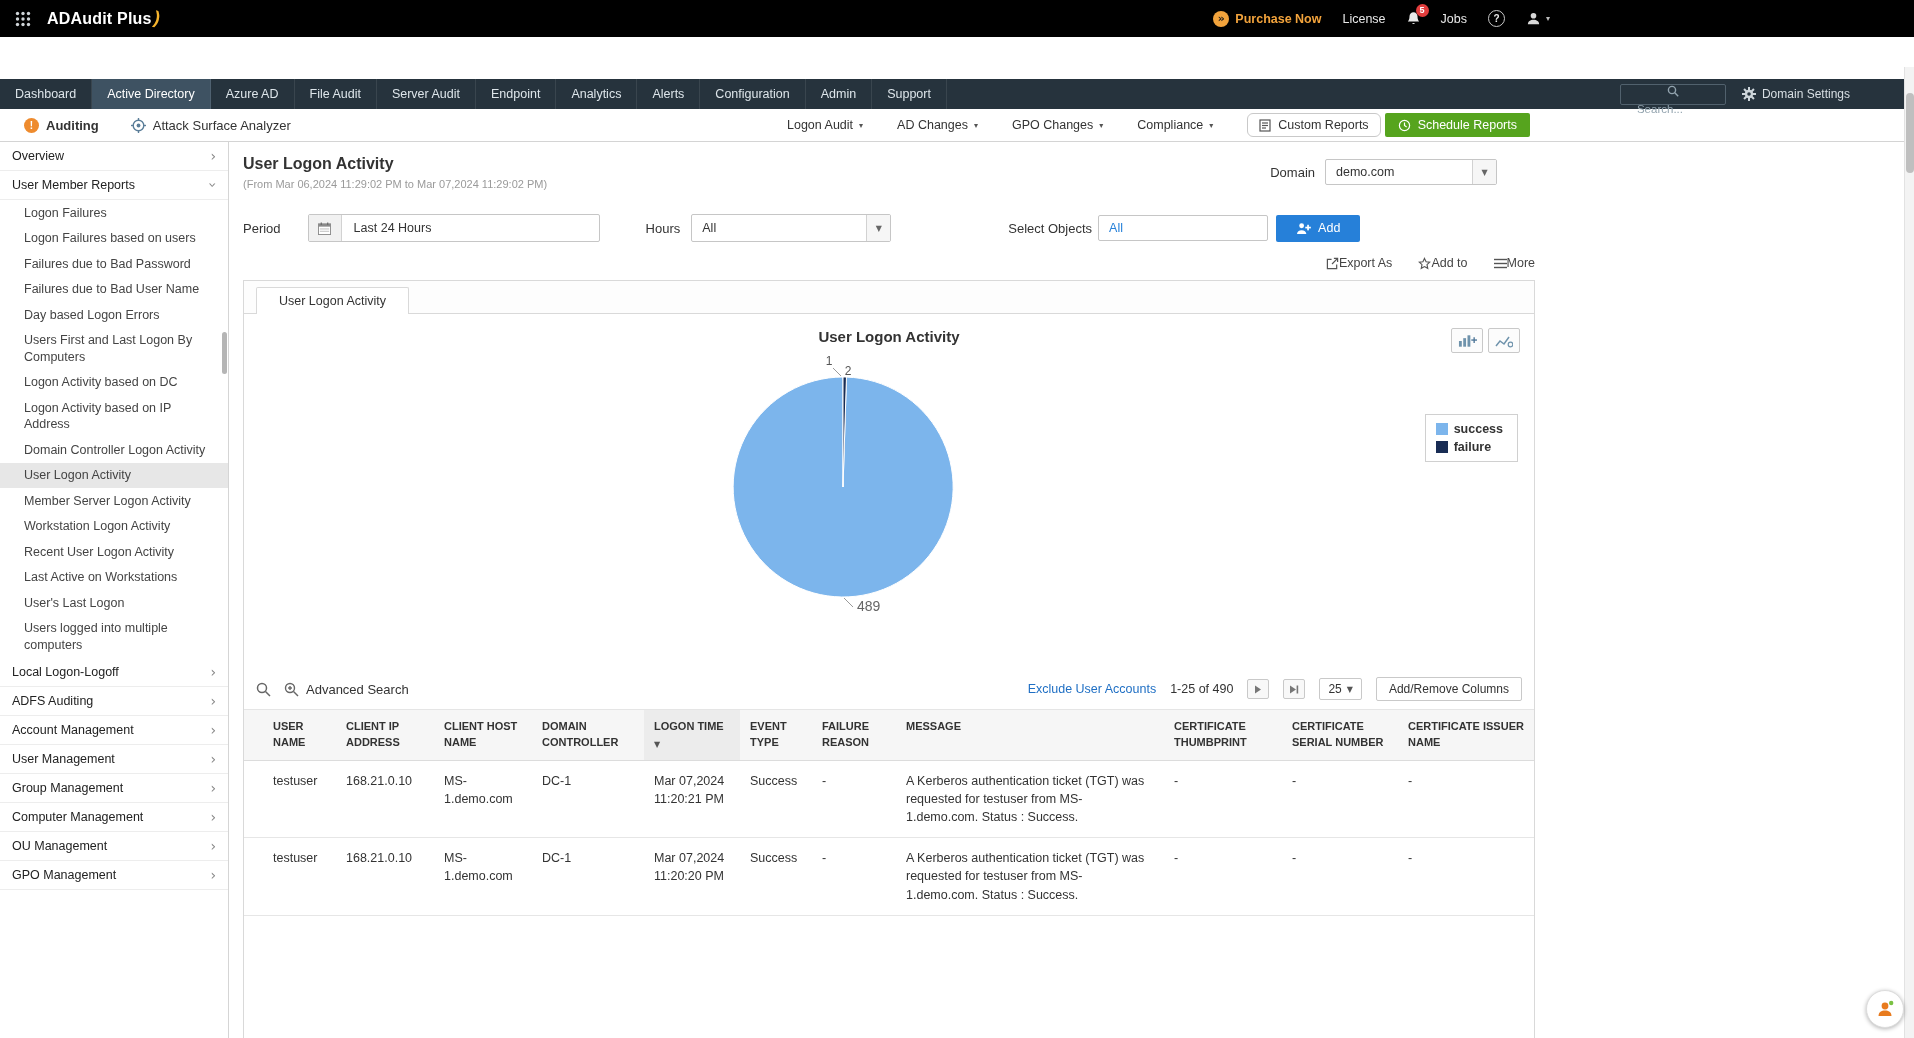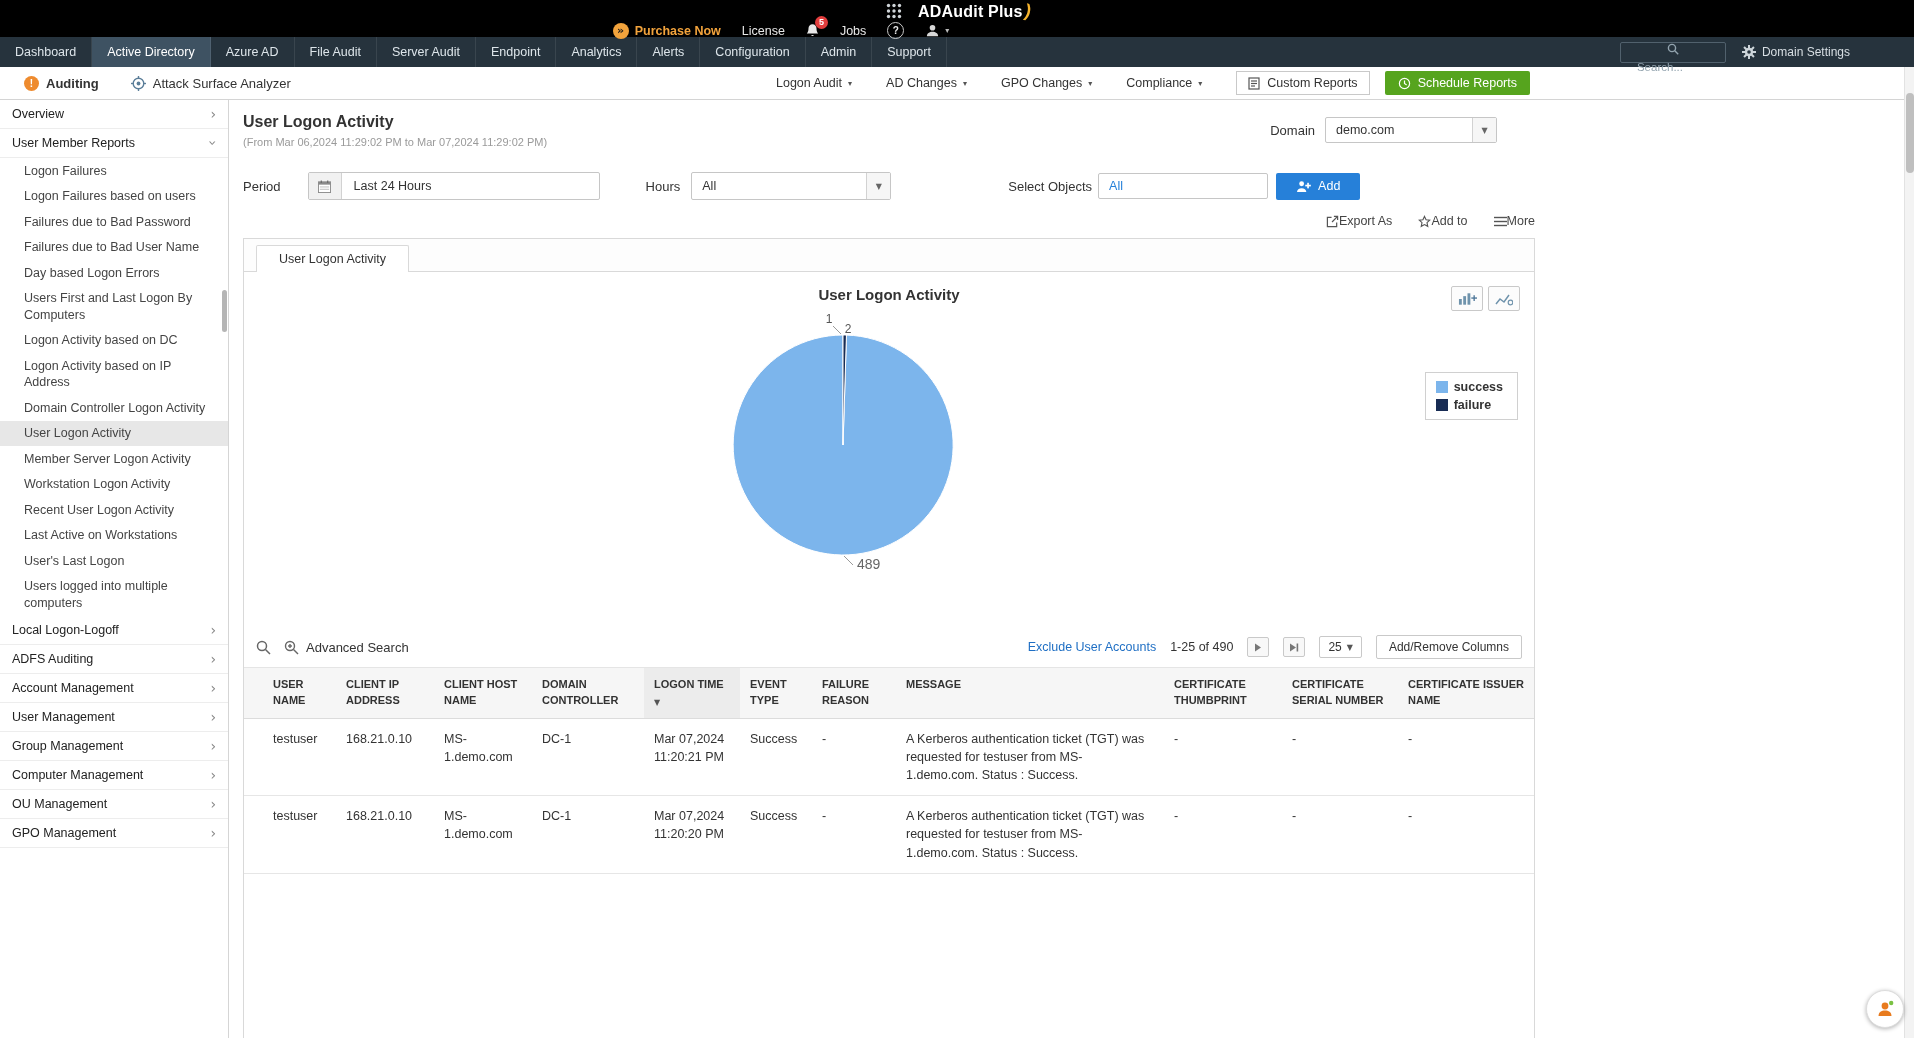--- a/index.html
+++ b/index.html
@@ -12,56 +12,56 @@
     --purchase-orange:#f2a33c;
     --border:#d9d9d9;
   }
   *{box-sizing:border-box;margin:0;padding:0;}
   html,body{width:1914px;height:1038px;overflow:hidden;}
   body{font-family:"Liberation Sans",sans-serif;font-size:13px;color:#333;background:#fff;position:relative;}
   .uni{font-family:"DejaVu Sans",sans-serif;}
   svg{flex:none;}
 
   
-  .topbar{height:37px;background:var(--topbar-bg);display:flex;align-items:center;justify-content:space-between;padding:0 12px;flex-direction:column;}
+  .topbar{height:37px;background:var(--topbar-bg);display:flex;align-items:center;justify-content:space-between;padding:0 12px;}
   .tb-left{display:flex;align-items:center;gap:13px;}
   .apps-btn{width:22px;height:22px;display:flex;align-items:center;justify-content:center;cursor:pointer;}
   .brand{color:#fff;font-size:16px;font-weight:bold;display:flex;align-items:baseline;letter-spacing:.2px;}
   .brand .swoosh{color:#f5b32d;font-weight:bold;font-size:18px;margin-left:2px;display:inline-block;transform:rotate(14deg);}
   .tb-right{display:flex;align-items:center;gap:21px;margin-right:352px;color:#e8e8e8;font-size:12.5px;}
   .purchase{display:flex;align-items:center;gap:6px;color:var(--purchase-orange);cursor:pointer;font-weight:bold;}
   .coin{width:16px;height:16px;border-radius:50%;background:var(--purchase-orange);color:#1a1a1a;font-size:11px;display:flex;align-items:center;justify-content:center;font-weight:bold;}
   .tb-link{cursor:pointer;}
   .bell-wrap{position:relative;cursor:pointer;display:flex;}
   .badge{position:absolute;top:-7px;right:-9px;background:#e23d3d;color:#fff;font-size:9px;line-height:1;padding:2px 4px;border-radius:7px;font-weight:bold;}
   .help-circle{width:17px;height:17px;border-radius:50%;border:1px solid #c9c9c9;color:#e8e8e8;font-size:10px;display:flex;align-items:center;justify-content:center;cursor:pointer;font-weight:bold;}
   .user-wrap{display:flex;align-items:center;gap:5px;cursor:pointer;color:#bbb;}
 
   
-  .navbar{height:30px;background:var(--navbar-bg);display:flex;justify-content:space-between;}
+  .navbar{height:30px;background:var(--navbar-bg);display:flex;justify-content:space-between;margin-top:42px;}
   .nav-tabs{display:flex;}
   .nav-tab{padding:0 15px;line-height:30px;font-size:12.5px;color:#dde5ea;border-right:1px solid rgba(255,255,255,.09);cursor:pointer;white-space:nowrap;}
   .nav-tab.active{background:var(--navbar-active-bg);color:#fff;}
   .nav-right{display:flex;align-items:center;gap:16px;margin-right:64px;}
   .nav-search{display:flex;align-items:center;gap:6px;border:1px solid #51616d;border-radius:2px;height:21px;padding:0 8px;width:106px;flex-direction:column;}
   .nav-search input{background:transparent;border:none;outline:none;color:#cfd9df;font-size:11.5px;width:72px;font-family:inherit;}
   .nav-search input::placeholder{color:#93a4af;}
   .domain-settings{display:flex;align-items:center;gap:6px;color:#d8dfe4;font-size:12px;cursor:pointer;}
 
   
   .subnav{height:33px;background:#fff;border-bottom:1px solid #d4d4d4;display:flex;justify-content:space-between;align-items:center;padding-left:8px;}
   .sn-left{display:flex;align-items:center;height:100%;}
   .sn-item{display:flex;align-items:center;gap:7px;padding:0 16px;font-size:13px;color:#333;height:100%;cursor:pointer;}
   .sn-item.active{font-weight:bold;}
   .aud-icon{width:15px;height:15px;border-radius:50%;background:#ee8b2e;color:#fff;font-size:10px;font-weight:bold;display:flex;align-items:center;justify-content:center;}
   .sn-right{display:flex;align-items:center;margin-right:384px;}
   .report-menus{display:flex;}
   .report-menu{display:flex;align-items:center;gap:6px;font-size:12.5px;color:#333;margin-right:34px;cursor:pointer;}
   .report-menu .caret{font-size:8px;color:#555;}
-  .custom-reports{display:flex;align-items:center;gap:7px;border:1px solid #c9c9c9;border-radius:0;padding:4px 11px;font-size:12.5px;color:#333;margin-right:15px;cursor:pointer;background:#fff;}
+  .custom-reports{display:flex;align-items:center;gap:7px;border:1px solid #c9c9c9;border-radius:6px;padding:4px 11px;font-size:12.5px;color:#333;margin-right:4px;cursor:pointer;background:#fff;}
   .schedule-btn{display:flex;align-items:center;gap:7px;background:var(--accent-green);color:#fff;font-size:12.5px;padding:5px 13px;border-radius:2px;cursor:pointer;}
 
   
   .content{display:flex;height:938px;}
   .sidebar{width:229px;border-right:1px solid #d5d5d5;background:#fff;position:relative;flex:none;}
   .sidebar-scroll{height:748px;overflow:hidden;}
   .sb-category{display:flex;justify-content:space-between;align-items:center;padding:6px 12px;font-size:12.5px;color:#222;cursor:pointer;border-bottom:1px solid #ededed;line-height:16px;}
   .sb-category .chev{color:#888;font-size:14px;line-height:1;}
   .sb-category .chev.down{transform:rotate(90deg);display:inline-block;}
   .sb-item{padding:4.5px 14px 4.5px 24px;font-size:12.5px;color:#444;cursor:pointer;line-height:16.5px;}

